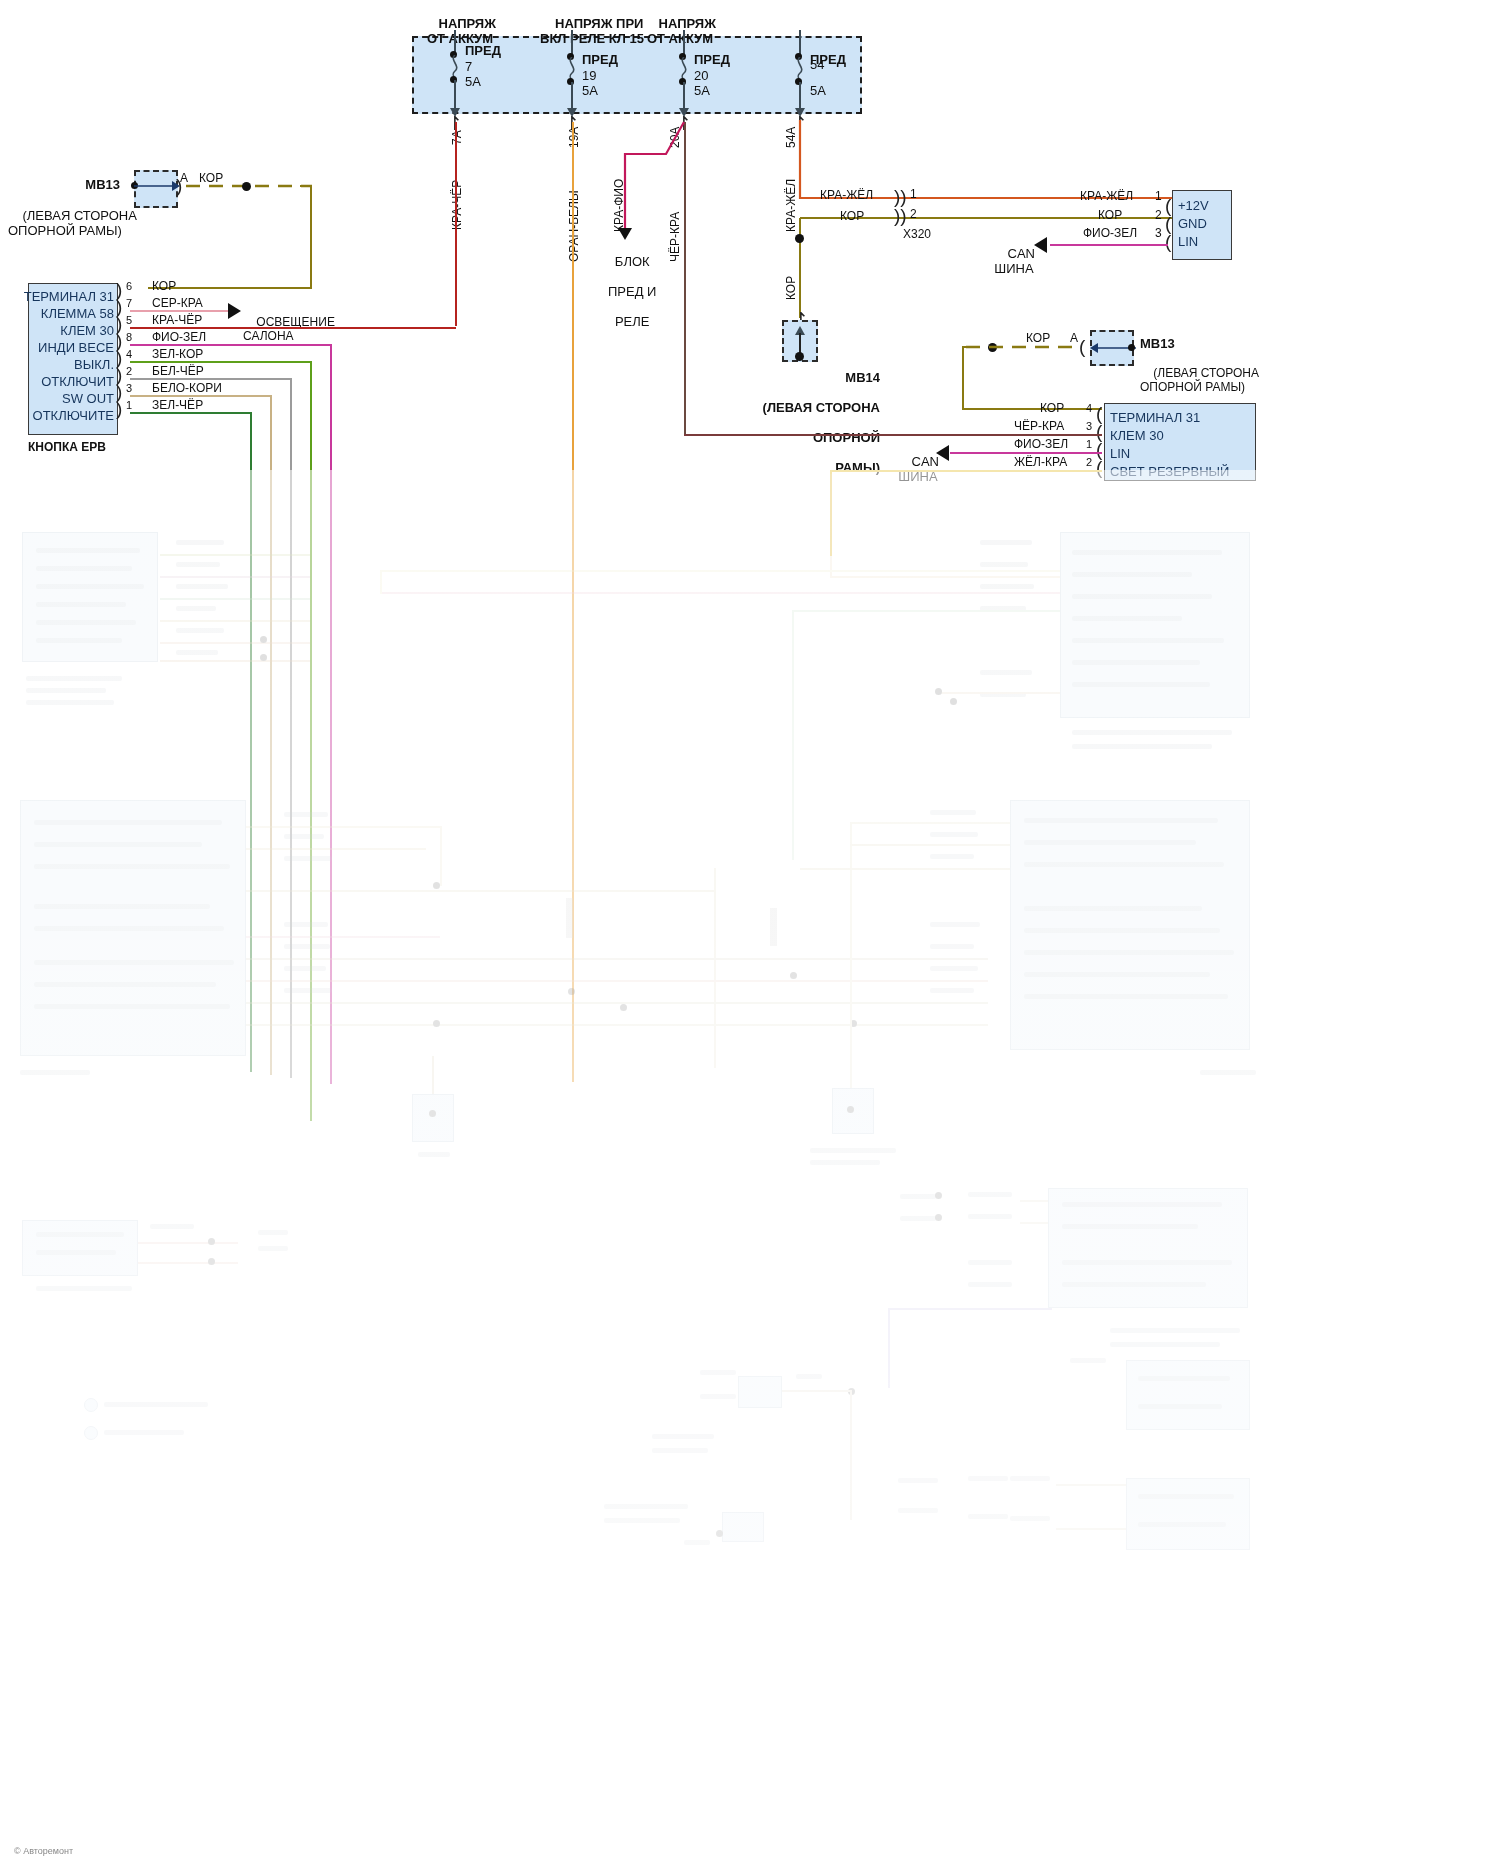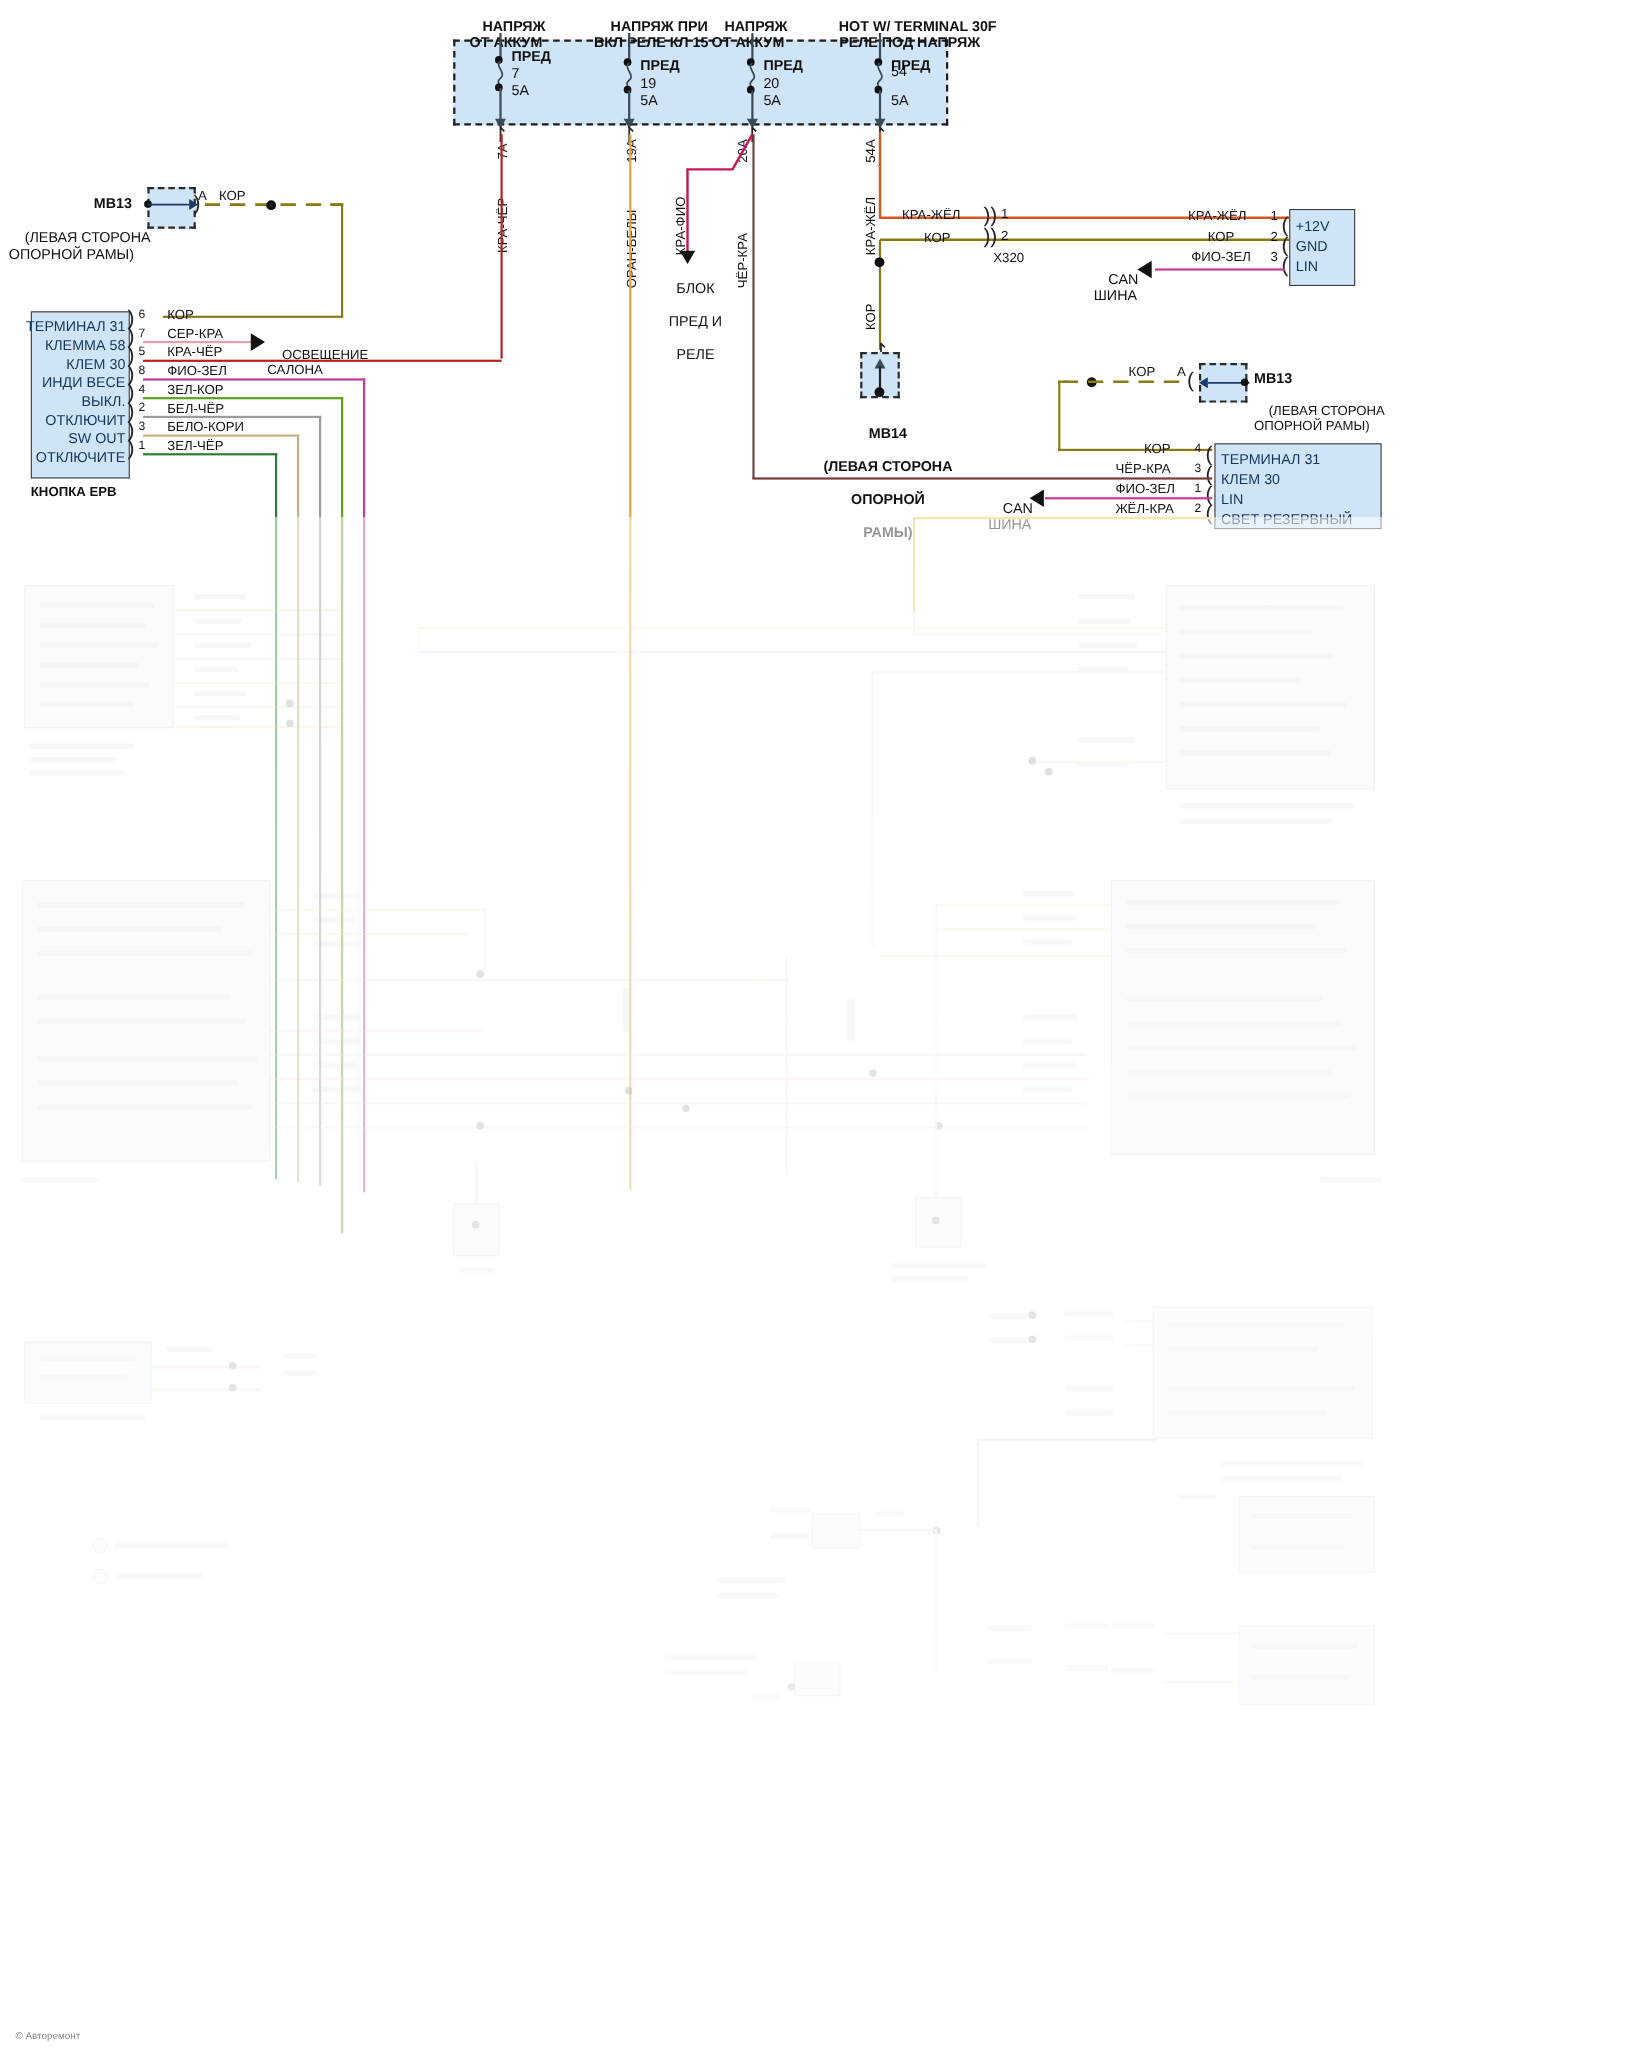--- a/index.html
+++ b/index.html
@@ -62,23 +62,20 @@
 
   <div class="lbl c" style="left:400px;top:2px;width:120px;font-weight:bold;">
     <span>НАПРЯЖ</span><br><span>ОТ АККУМ</span>
   </div>
   <div class="lbl c" style="left:512px;top:2px;width:160px;font-weight:bold;">
     <span>НАПРЯЖ ПРИ</span><br><span>ВКЛ РЕЛЕ КЛ 15</span>
   </div>
   <div class="lbl c" style="left:620px;top:2px;width:120px;font-weight:bold;">
     <span>НАПРЯЖ</span><br><span>ОТ АККУМ</span>
   </div>
-  <div class="lbl c" style="left:712px;top:2px;width:230px;font-weight:bold;">
-    <span>HOT W/ TERMINAL 30F</span><br><span>РЕЛЕ ПОД НАПРЯЖ</span>
-  </div>
 
 
   <div class="vw wire" style="left:454px;top:30px;height:24px;background:#3b4a55;"></div>
   <div class="dot sm" style="left:450px;top:51px;"></div>
   <svg class="fuse-sq" style="left:449px;top:55px;" viewBox="0 0 12 28">
     <path d="M6 0 C 0 5, 12 11, 6 16 C 0 21, 10 24, 6 28" stroke="#3b4a55" stroke-width="1.6" fill="none"></path>
   </svg>
   <div class="dot sm" style="left:450px;top:76px;"></div>
   <div class="vw wire" style="left:454px;top:80px;height:32px;background:#3b4a55;"></div>
   <div class="arr-thin-d" style="left:450px;top:108px;"></div>
@@ -158,21 +155,21 @@
   <div class="vw wire" style="left:799px;top:218px;height:100px;background:#8a7a12;"></div>
   <div class="dot" style="left:795px;top:234px;"></div>
   <div class="vlbl" style="left:784px;top:300px;"><span>КОР</span></div>
 
   <div class="conn" style="left:793px;top:310px;">↾</div>
   <div class="vlbl" style="left:784px;top:350px;"><span>B</span></div>
   <div class="dashbox" style="left:782px;top:320px;width:36px;height:42px;"></div>
   <div class="arr-thin-u" style="left:795px;top:326px;"></div>
   <div class="vw wire" style="left:799px;top:333px;height:24px;background:#222;"></div>
   <div class="dot" style="left:795px;top:352px;"></div>
-  <div class="lbl c" style="left:720px;top:372px;width:160px;font-weight:bold;">
+  <div class="lbl c" style="left:720px;top:356px;width:160px;font-weight:bold;text-align:right;">
     <span>MB14</span><br>
     <span>(ЛЕВАЯ СТОРОНА</span><br>
     <span>ОПОРНОЙ</span><br>
     <span>РАМЫ)</span>
   </div>
 
   <div class="conn" style="left:894px;top:187px;">))</div>
   <div class="conn" style="left:894px;top:206px;">))</div>
   <div class="lbl sm" style="left:910px;top:188px;"><span>1</span></div>
   <div class="lbl sm" style="left:910px;top:208px;"><span>2</span></div>

